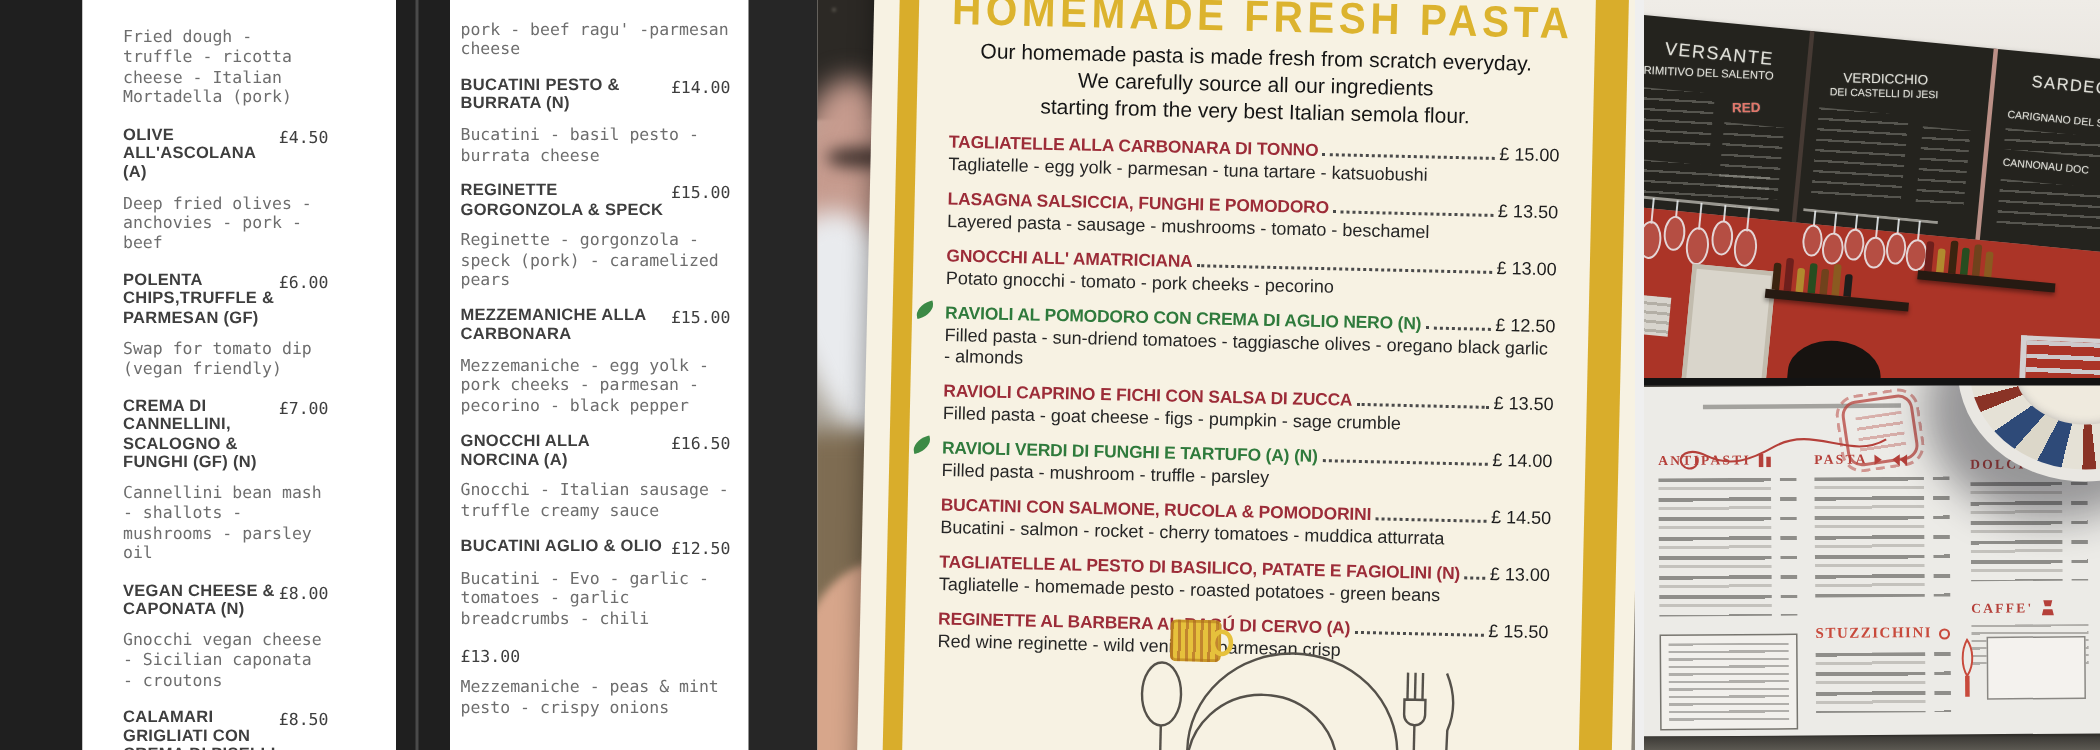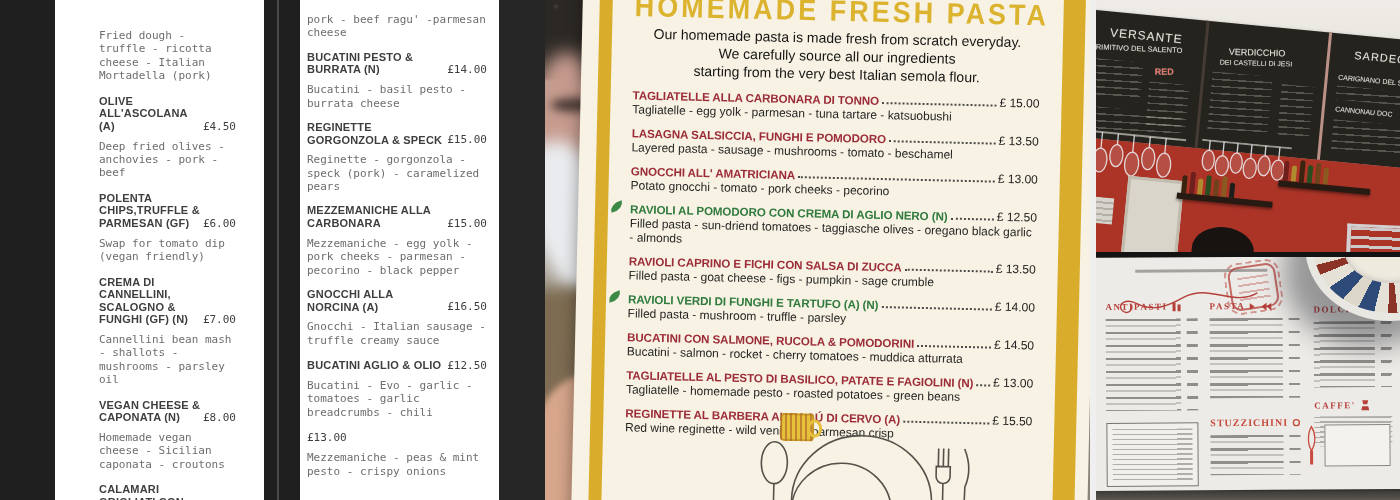--- a/index.html
+++ b/index.html
@@ -5,26 +5,26 @@
   html,body{margin:0;padding:0;background:#ccc}
   .stage{position:relative;width:1400px;height:500px;overflow:hidden;background:#fff;font-family:"Liberation Sans",sans-serif}
   .strip{position:absolute;top:0;bottom:0;background:#1f1f1f}
   #strip-left{left:0;width:55px}
   #strip-sep1{left:264px;width:36px}
   #strip-sep1 .thumb{position:absolute;left:13px;top:0;bottom:0;width:2px;background:#4a4a4a}
   #strip-sep2{left:489px;width:56px;background:#262626}
 
   
   .menu-panel{position:absolute;top:0;bottom:0;background:#fff;box-sizing:border-box;overflow:hidden}
-  #panel-a{left:72px;width:178px;padding:18px 14px 0 27px}
+  #panel-a{left:55px;width:178px;padding:7px 14px 0 27px}
   #panel-b{left:300px;width:199px;padding:2px 12px 0 7px}
   .intro,.mi-desc{font-family:"DejaVu Sans Mono","Liberation Mono",monospace;font-size:11px;line-height:1.22;color:#6d6d6d;white-space:normal}
   .mi{margin-top:12px}
   #panel-b .mi{margin-top:11px}
-  .mi-row{display:flex;justify-content:space-between;align-items:flex-end}
+  .mi-row{display:flex;justify-content:space-between;align-items:flex-start}
   .mi-name{font-weight:bold;font-size:11px;line-height:1.15;color:#3e3e3e;letter-spacing:.2px;max-width:148px}
   .mi-price{font-family:"DejaVu Sans Mono","Liberation Mono",monospace;font-size:11px;color:#3e3e3e;white-space:nowrap;padding-top:1px}
   .mi-desc{margin-top:7px}
 
   
   #photo-pasta{position:absolute;left:545px;top:0;width:545px;height:500px;background:#a9a296;overflow:hidden}
   .blob{position:absolute}
   .hair{background:radial-gradient(circle at 30% 30%,#5a564e 1px,#2c2925 1.6px,#2c2925 60%);filter:blur(1px)}
   #hair-tl{left:-25px;top:-25px;width:120px;height:105px}
   #hair-tr{right:-30px;top:-25px;width:95px;height:130px}
@@ -136,21 +136,21 @@
           <span class="mi-name">CREMA DI CANNELLINI, SCALOGNO &amp; FUNGHI (GF) (N)</span>
           <span class="mi-price">£7.00</span>
         </div>
       <div class="mi-desc">Cannellini bean mash - shallots - mushrooms - parsley oil</div>
     </div>
     <div class="mi">
       <div class="mi-row">
           <span class="mi-name">VEGAN CHEESE &amp; CAPONATA (N)</span>
           <span class="mi-price">£8.00</span>
         </div>
-      <div class="mi-desc">Homemade vegan cheese - Sicilian caponata - croutons</div>
+      <div class="mi-desc">Gnocchi vegan cheese - Sicilian caponata - croutons</div>
     </div>
     <div class="mi">
       <div class="mi-row">
           <span class="mi-name">CALAMARI GRIGLIATI CON CREMA DI PISELLI &amp; SPECK (GF)</span>
           <span class="mi-price">£8.50</span>
         </div>
       <div class="mi-desc">Grilled Calamari - peas - speck crumble (pork)</div>
     </div>
     <div class="mi">
       <div class="mi-row">

